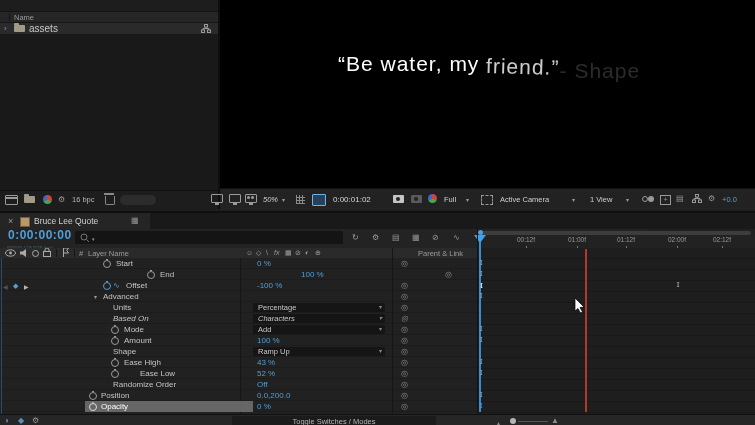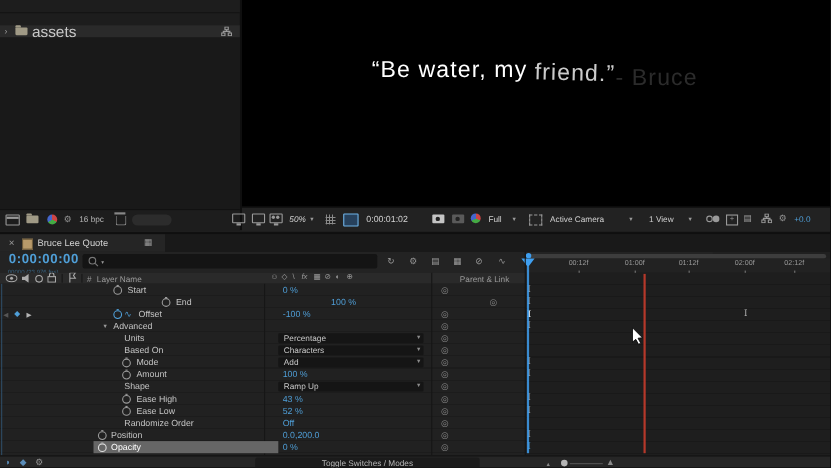--- a/index.html
+++ b/index.html
@@ -71,24 +71,28 @@
   .vdiv{position:absolute;width:1px;background:#161616;}
   .hicon{position:absolute;top:0;font-size:7px;color:#9a9a9a;line-height:10px;}
 </style>
 </head>
 <body>
 
 <div id="app">
 
   <div id="projpanel" class="a">
     <div id="proj-top" class="a"></div>
+    <div id="proj-namehdr" class="a">
+      <span class="txt dim" style="left:14px;top:1px;font-size:7.5px;">Name</span>
+      <span class="vdiv" style="left:9px;top:1px;height:8px;"></span>
+    </div>
     <div id="proj-assets" class="a">
       <span class="txt dim" style="left:4px;top:1px;">›</span>
       <span class="folder" style="left:14px;top:2px;"></span>
-      <span class="txt" style="left:29px;top:1px;font-size:14px;text-align:center;">assets</span>
+      <span class="txt" style="left:29px;top:1px;font-size:10px;text-align:center;">assets</span>
       <svg class="a" style="left:201px;top:1px;" width="10" height="9">
         <rect x="3.5" y="0.5" width="3" height="2.5" stroke="#999" fill="none"></rect>
         <rect x="0.5" y="6" width="3" height="2.5" stroke="#999" fill="none"></rect>
         <rect x="6.5" y="6" width="3" height="2.5" stroke="#999" fill="none"></rect>
         <path d="M5 3v1.5M2 6V4.5h6V6" stroke="#999" fill="none"></path>
       </svg>
     </div>
     <div id="proj-empty" class="a"></div>
     <div id="proj-bottom" class="a">
       <span class="slate" style="left:5px;top:4px;"></span>
@@ -96,21 +100,21 @@
       <span class="chan" style="left:43px;top:4px;"></span>
       <span class="txt dim" style="left:58px;top:4px;font-size:8px;">⚙</span>
       <span class="txt" style="left:72px;top:4px;font-size:7.5px;color:#b5b5b5;">16 bpc</span>
       <span class="trash" style="left:105px;top:5px;"></span>
       <span class="pill" style="left:120px;top:4px;"></span>
     </div>
   </div>
 
   <div id="viewer" class="a">
     <div id="compblack" class="a">
-      <div id="quote"><span class="q1">“Be water, my </span><span class="q2">friend.”</span><span class="q3"> - Bruce</span></div>
+      <div id="quote"><span class="q1">“Be water, my </span><span class="q2">friend.”</span><span class="q3"> - Shape</span></div>
     </div>
     <div id="vtoolbar" class="a">
       <span class="mon" style="left:211px;top:5px;position:absolute;left:-9px;"></span>
       <span class="mon" style="left:9px;top:5px;"></span>
       <span class="mon mon3d" style="left:25px;top:5px;"></span>
       <span class="txt" style="left:43px;top:6px;font-size:7.5px;color:#cfcfcf;font-style:italic;">50%</span>
       <span class="txt dim" style="left:62px;top:6px;font-size:6px;">▾</span>
       <span class="gridic" style="left:76px;top:6px;"></span>
       <span class="maskic" style="left:92px;top:5px;"></span>
       <span class="txt" style="left:113px;top:6px;color:#d5d5d5;">0:00:01:02</span>
@@ -252,21 +256,21 @@
         <span class="whip">◎</span>
       </div>
       <div class="row" style="top:44px;">
         <span class="lbl" style="left:113px;">Units</span>
         <span class="dd">
           <span class="dtx">Percentage</span>
           <span class="dch">▾</span>
         </span>
         <span class="whip">◎</span>
       </div>
-      <div class="row" style="top:55px;">
+      <div class="row" style="top:55px;font-style:italic;">
         <span class="lbl" style="left:113px;">Based On</span>
         <span class="dd">
           <span class="dtx">Characters</span>
           <span class="dch">▾</span>
         </span>
         <span class="whip">◎</span>
       </div>
       <div class="row" style="top:66px;">
         <span class="sw" style="left:111px;"></span>
         <span class="lbl" style="left:124px;">Mode</span>
@@ -291,21 +295,21 @@
         <span class="whip">◎</span>
       </div>
       <div class="row" style="top:99px;">
         <span class="sw" style="left:111px;"></span>
         <span class="lbl" style="left:124px;">Ease High</span>
         <span class="val" style="left:257px;">43 %</span>
         <span class="whip">◎</span>
       </div>
       <div class="row" style="top:110px;">
         <span class="sw" style="left:111px;"></span>
-        <span class="lbl" style="left:124px;">Ease Low</span>
+        <span class="lbl" style="left:140px;">Ease Low</span>
         <span class="val" style="left:257px;text-align:center;">52 %</span>
         <span class="whip">◎</span>
       </div>
       <div class="row" style="top:121px;">
         <span class="lbl" style="left:113px;">Randomize Order</span>
         <span class="val" style="left:257px;">Off</span>
         <span class="whip">◎</span>
       </div>
       <div class="row" style="top:132px;">
         <span class="sw" style="left:89px;"></span>

